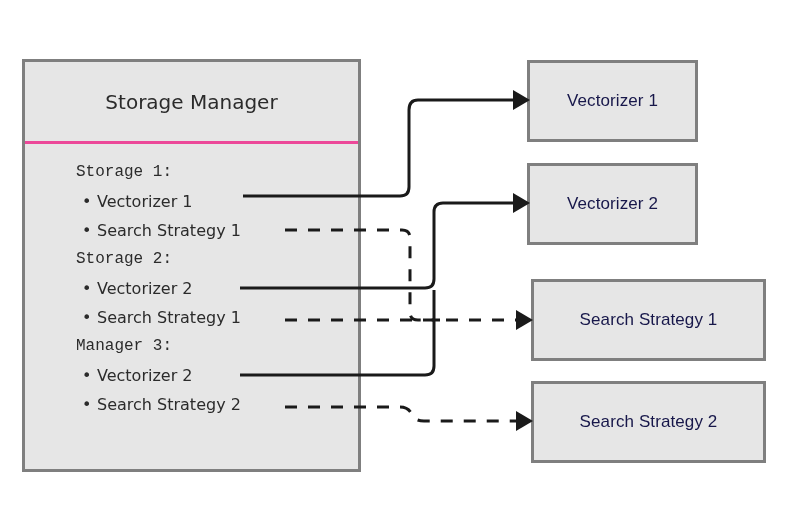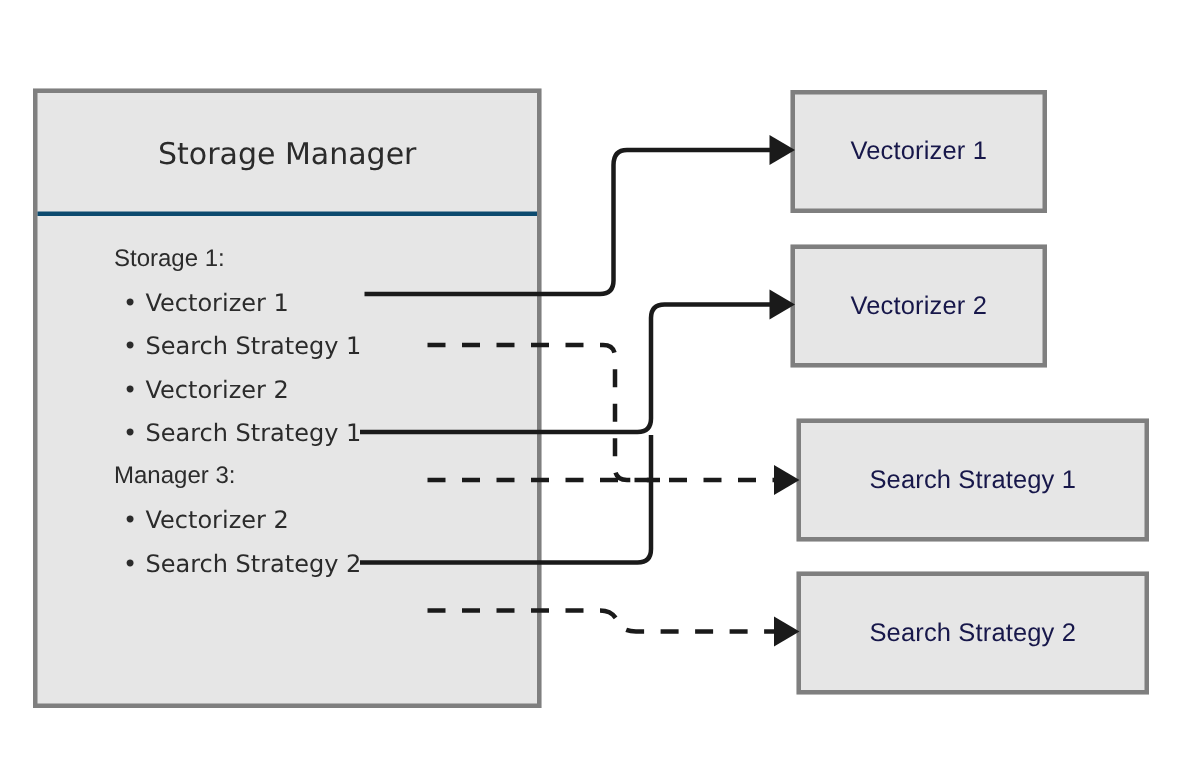--- a/index.html
+++ b/index.html
@@ -44,41 +44,41 @@
     box-sizing: border-box;
     border: 3px solid #7f7f7f;
     background: #e6e6e6;
     display: flex;
     flex-direction: column;
   }
   #sm-header {
     height: 82px;
     flex: 0 0 82px;
     box-sizing: border-box;
-    border-bottom: 3px solid #0c4a6e;
+    border-bottom: 3px solid #ec4899;
     display: flex;
     align-items: center;
     justify-content: center;
   }
   #sm-header .title {
     font-size: 20px;
     color: #2b2b2b;
     font-family: "DejaVu Sans", sans-serif;
     font-weight: 400;
   }
   #sm-body {
     flex: 1 1 auto;
     position: relative;
     padding: 14px 0 0 0;
   }
   .storage-group { margin: 0; }
   .storage-title {
     font-size: 16px;
     color: #2b2b2b;
-    font-family: Liberation Sans, sans-serif;
+    font-family: Liberation Mono, monospace;
     line-height: 29px;
     padding-left: 51px;
   }
   .storage-item {
     font-size: 16px;
     color: #2b2b2b;
     font-family: "DejaVu Sans", sans-serif;
     line-height: 29px;
     padding-left: 72px;
     position: relative;
@@ -135,20 +135,21 @@
           <span class="bullet">•</span>
           <span>Vectorizer 1</span>
         </div>
         <div class="storage-item">
           <span class="bullet">•</span>
           <span>Search Strategy 1</span>
         </div>
       </div>
 
       <div class="storage-group">
+        <div class="storage-title">Storage 2:</div>
         <div class="storage-item">
           <span class="bullet">•</span>
           <span>Vectorizer 2</span>
         </div>
         <div class="storage-item">
           <span class="bullet">•</span>
           <span>Search Strategy 1</span>
         </div>
       </div>
 

